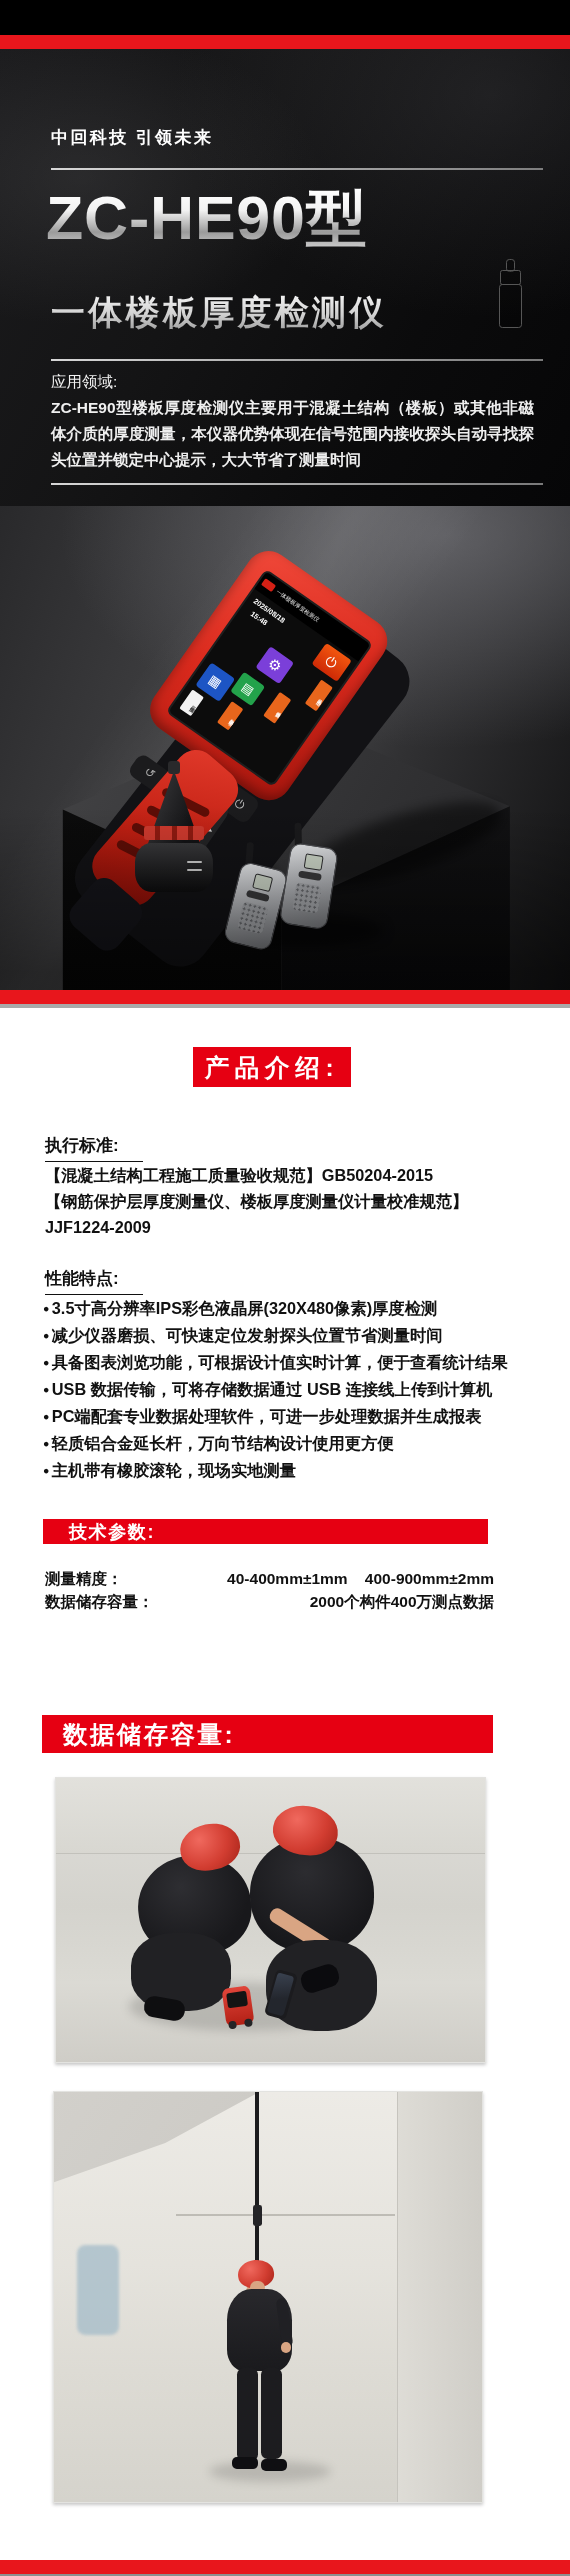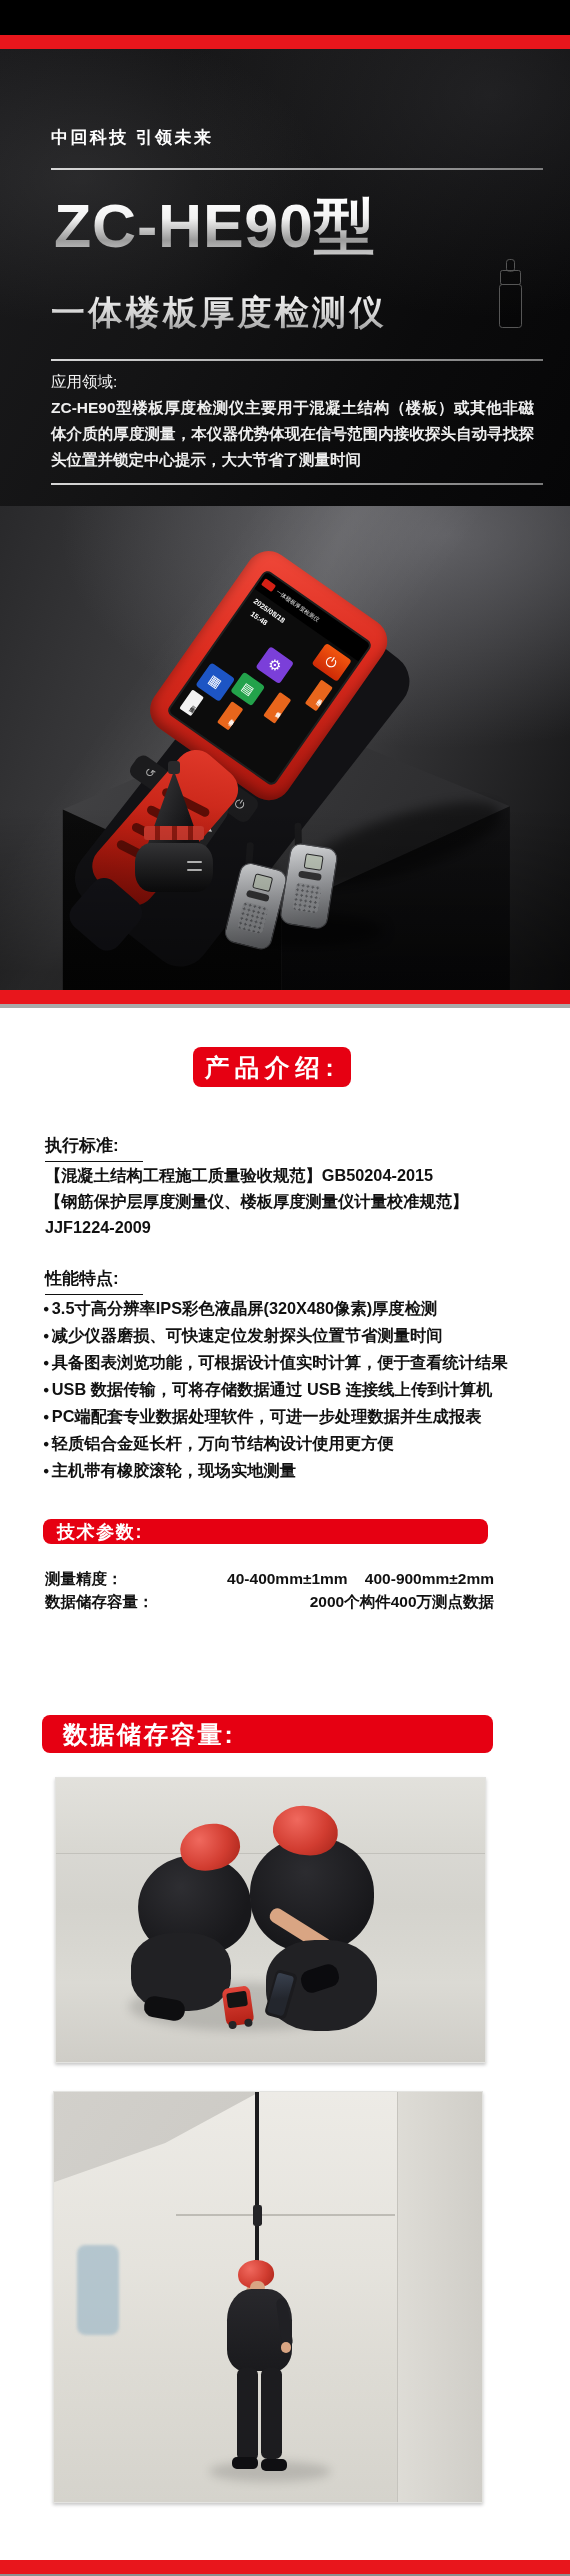--- a/index.html
+++ b/index.html
@@ -13,21 +13,21 @@
 
   
   .hero{left:0;top:49px;width:571px;height:457px;overflow:hidden;
     background:
       radial-gradient(343px 212px at 14% 28%, rgba(90,90,92,.28), transparent 70%),
       radial-gradient(489px 343px at 86% 10%, rgba(70,70,74,.35), transparent 65%),
       linear-gradient(118deg,#1b1b1d 0%,#141415 38%,#0b0b0c 70%,#060607 100%);}
   .tagline{left:51px;top:77px;color:#fff;font-size:17px;font-weight:700;letter-spacing:2.4px;}
   .hr{height:1.6px;background:linear-gradient(90deg,rgba(225,225,225,.95),rgba(160,160,160,.75));}
   .hr1{left:51px;top:119px;width:492px;}
-  .model{left:46px;top:137px;margin:8px;font-size:61px;font-weight:700;letter-spacing:0.8px;line-height:1.05;
+  .model{left:46px;top:137px;margin:0;font-size:61px;font-weight:700;letter-spacing:0.8px;line-height:1.05;
     background:linear-gradient(180deg,#ffffff 5%,#f2f2f2 38%,#9b9b9b 72%,#d2d2d2 100%);
     -webkit-background-clip:text;background-clip:text;color:transparent;text-align:center;}
   .pname{left:51px;top:241px;margin:0;font-size:34px;font-weight:700;letter-spacing:3.3px;
     background:linear-gradient(180deg,#f3f3f3 10%,#cfcfcf 55%,#8f8f8f 100%);
     -webkit-background-clip:text;background-clip:text;color:transparent;}
   .bottle{left:499px;top:210px;width:24.5px;height:69px;}
   .bottle i{position:absolute;display:block;border:1.2px solid #565656;background:rgba(0,0,0,.25);}
   .b-stem{left:7.3px;top:0;width:6.5px;height:10.6px;border-radius:3.3px;}
   .b-cap{left:0.8px;top:11.4px;width:19.6px;height:12.2px;border-radius:2.4px;}
   .b-body{left:0;top:25px;width:21px;height:42px;border-radius:3.3px;}
@@ -115,23 +115,23 @@
   .wt-scr{left:14.7px;top:8.2px;width:16.3px;height:13px;background:#cfd8ca;border:1.6px solid #2d2d2f;border-radius:2.4px;}
   .wt-btn{left:11.4px;top:26px;width:23px;height:6.5px;background:#3a3a3c;border-radius:3.3px;}
   .wt-spk{left:9.8px;top:38px;width:26px;height:28px;border-radius:4.9px;
     background:radial-gradient(#6a6c70 1px,transparent 1.3px) 0 0/4.9px 4.9px,#a9abaf;}
 
   
   .mid-red{left:0;top:990px;width:571px;height:14px;background:#e8161c;}
   .mid-gray{left:0;top:1004px;width:571px;height:4.1px;background:#a9a9a9;}
 
   
-  .banner{background:#e60012;color:#fff;font-weight:700;display:flex;align-items:center;border-radius:8px;}
+  .banner{background:#e60012;color:#fff;font-weight:700;display:flex;align-items:center;}
   .banner-intro{left:193px;top:1047px;width:158px;height:40px;font-size:24.5px;letter-spacing:5.7px;justify-content:center;}
-  .banner-specs{left:43px;top:1519px;width:445px;height:25px;font-size:18px;letter-spacing:1.6px;padding-left:14px;box-sizing:border-box;}
+  .banner-specs{left:43px;top:1519px;width:445px;height:25px;font-size:18px;letter-spacing:1.6px;padding-left:26px;box-sizing:border-box;}
   .banner-field{left:42px;top:1715px;width:451px;height:38px;font-size:24.5px;letter-spacing:2.4px;padding-left:21px;box-sizing:border-box;}
   .head-u{color:#111;font-size:17px;font-weight:700;border-bottom:1.6px solid #111;padding:0 24.5px 4.1px 0;}
   .std-head{left:45px;top:1134px;}
   .std-lines{left:45px;top:1162px;width:506px;color:#111;font-size:16.3px;font-weight:700;line-height:26px;}
   .feat-head{left:45px;top:1267px;}
   .features{left:43px;top:1295px;width:514px;margin:0;padding:0;list-style:none;color:#111;
     font-size:16.3px;font-weight:700;line-height:27px;}
   .features li{display:flex;white-space:nowrap;}
   .bullet{font-size:10.6px;margin-right:2.4px;}
   .specs{left:45px;top:1567px;width:449px;color:#111;font-size:15.5px;font-weight:700;line-height:23px;}

